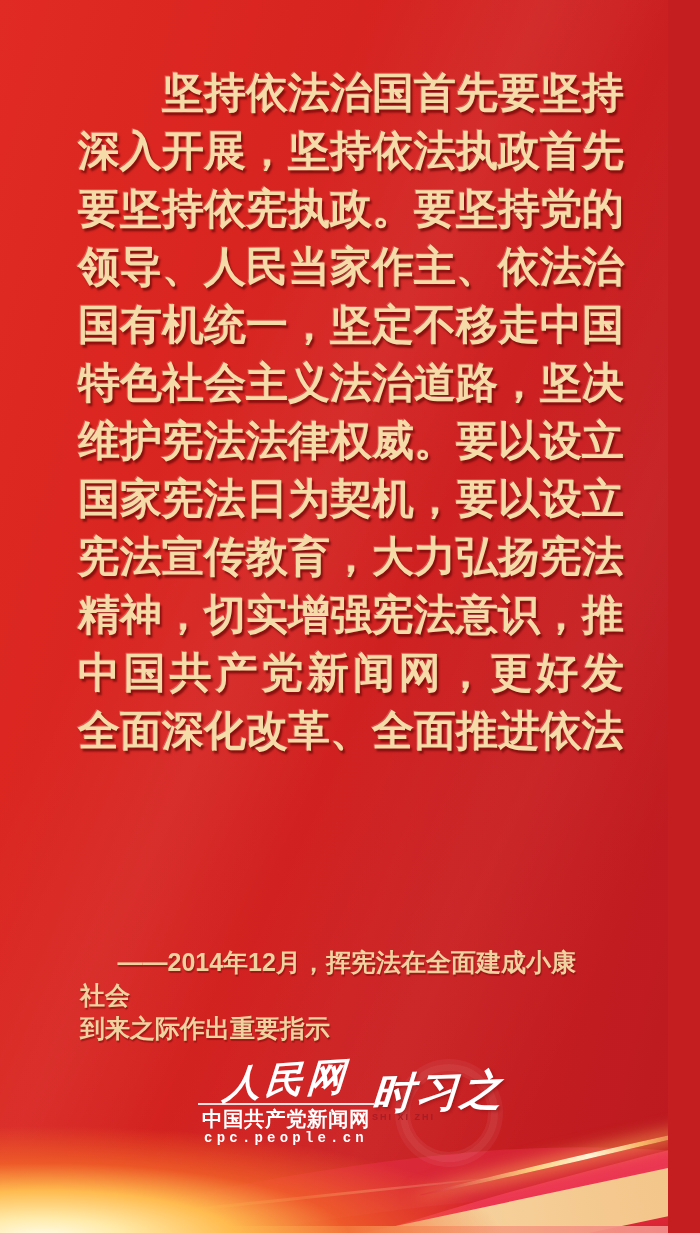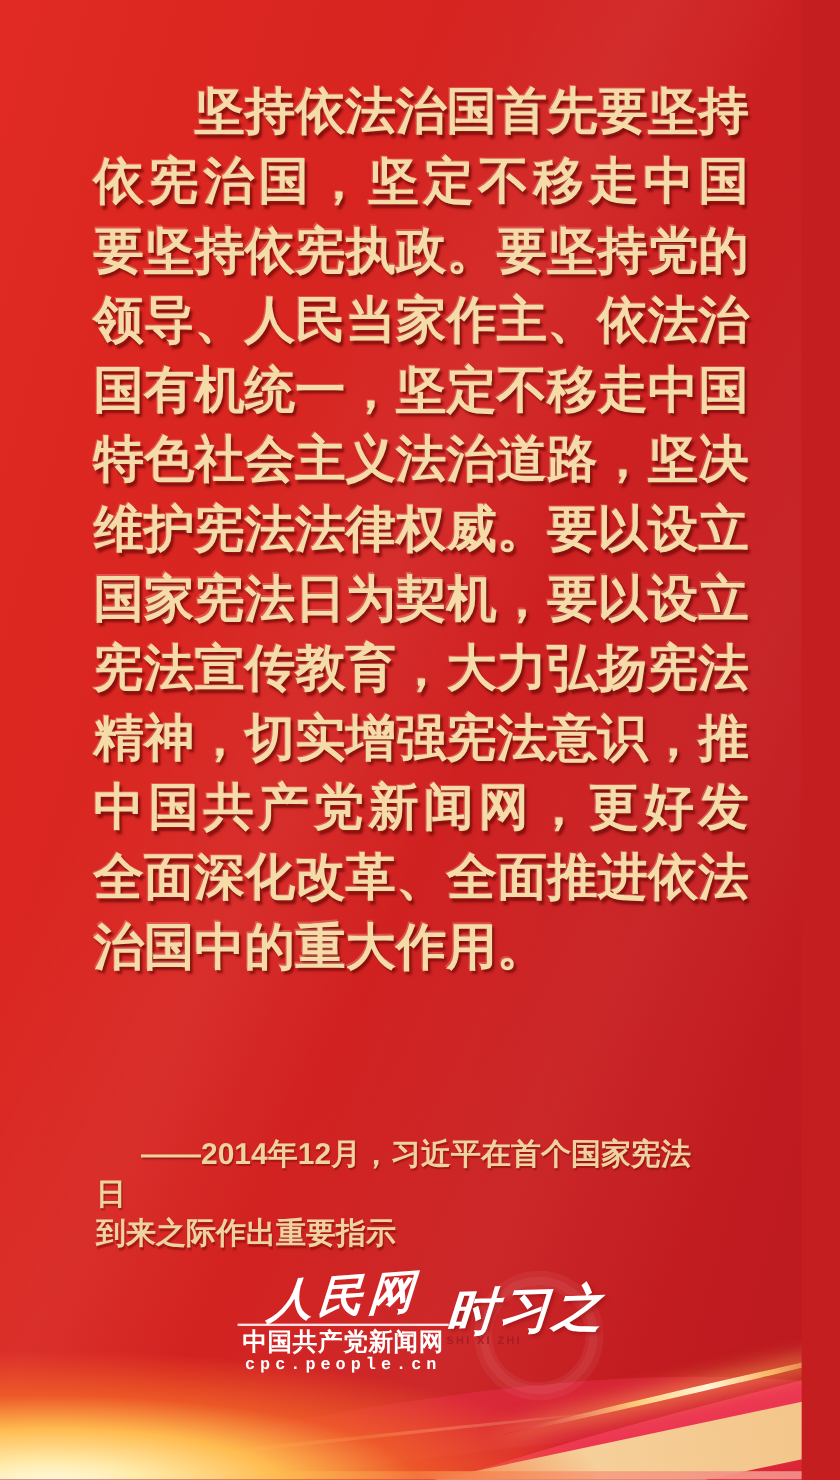--- a/index.html
+++ b/index.html
@@ -89,36 +89,35 @@
   <div class="wave-c"></div>
   <div class="ribbon"></div>
   <div class="wave-d"></div>
   <div class="streak-main"></div>
   <div class="streak-faint"></div>
   <div class="bottom-strip"></div>
   <div class="bottom-glow"></div>
 
   <div class="quote">
     <div class="qline first">坚持依法治国首先要坚持</div>
-    <div class="qline">依宪治国，坚定不移走中国</div>
+    <div class="qline">深入开展，坚持依法执政首先</div>
     <div class="qline">要坚持依宪执政。要坚持党的</div>
     <div class="qline">领导、人民当家作主、依法治</div>
     <div class="qline">国有机统一，坚定不移走中国</div>
     <div class="qline">特色社会主义法治道路，坚决</div>
     <div class="qline">维护宪法法律权威。要以设立</div>
     <div class="qline">国家宪法日为契机，要以设立</div>
     <div class="qline">宪法宣传教育，大力弘扬宪法</div>
     <div class="qline">精神，切实增强宪法意识，推</div>
     <div class="qline">中国共产党新闻网，更好发</div>
     <div class="qline">全面深化改革、全面推进依法</div>
-    <div class="qline last">治国中的重大作用。</div>
   </div>
 
   <div class="attrib">
-    <div class="a1">——2014年12月，习近平在首个国家宪法日</div>
+    <div class="a1">——2014年12月，挥宪法在全面建成小康社会</div>
     <div class="a2">到来之际作出重要指示</div>
   </div>
 
   <div class="footer">
     <div class="people-net">
       <div class="pn-script">人民网</div>
       <div class="pn-divider"></div>
       <div class="pn-name">中国共产党新闻网</div>
       <div class="pn-url">cpc.people.cn</div>
     </div>

